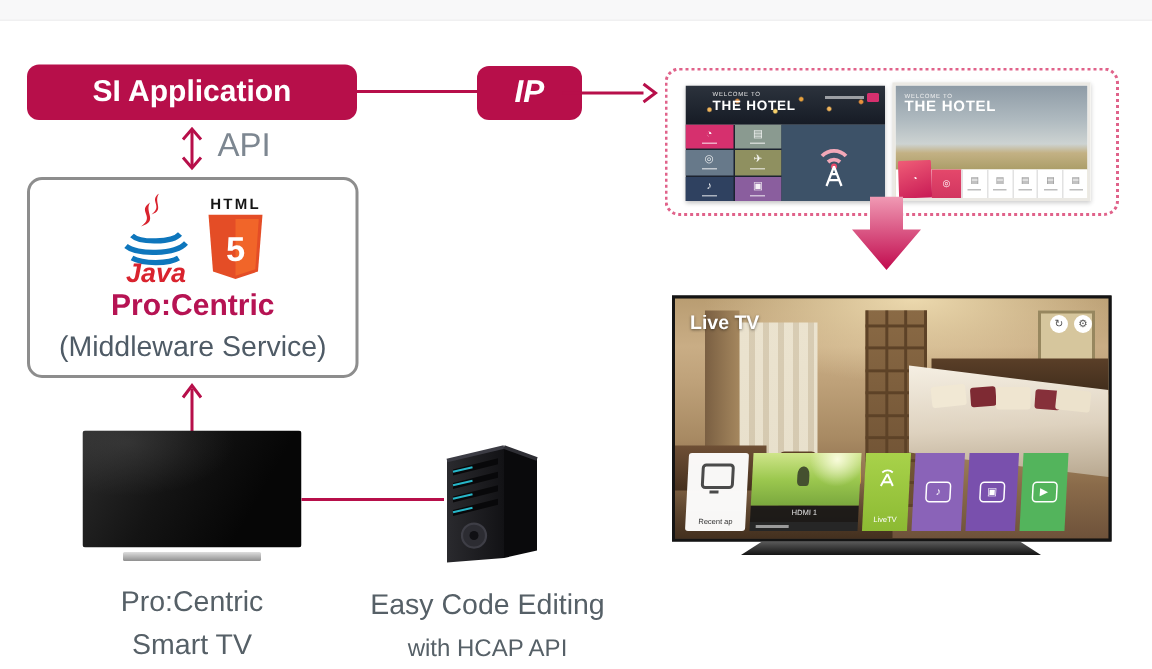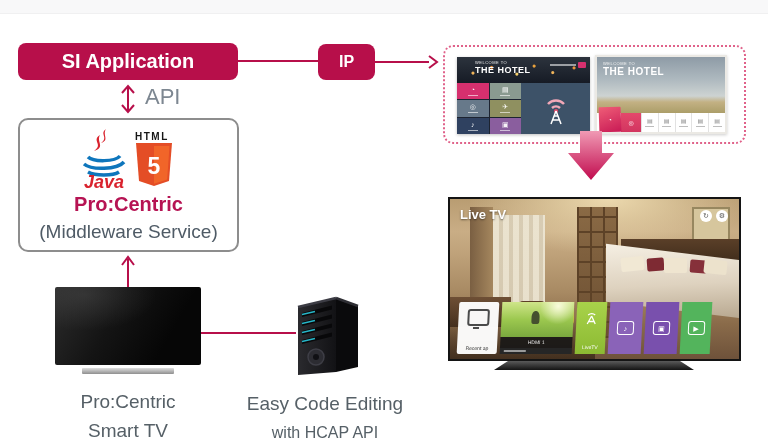--- a/index.html
+++ b/index.html
@@ -4,33 +4,33 @@
 <style>
   html,body{margin:0;padding:0;background:#fff;}
   .canvas{position:relative;width:768px;height:446px;background:#fff;overflow:hidden;
           font-family:"Liberation Sans",sans-serif;}
   
   .top-strip{position:absolute;left:0;top:0;width:768px;height:13px;background:#f8f8f9;border-bottom:1px solid #f0f0f1;}
   
   .pill{position:absolute;background:#b70f4a;color:#fff;font-weight:bold;border-radius:8px;
         display:flex;align-items:center;justify-content:center;}
   .pill-si{left:18px;top:43px;width:220px;height:37px;font-size:20px;}
-  .pill-ip{left:318px;top:44px;width:57px;height:36px;font-size:16px;}
+  .pill-ip{left:318px;top:44px;width:70px;height:36px;font-size:21px;font-style:italic;}
   .hline{position:absolute;height:2px;background:#b70f4a;}
   .l-si-ip{left:238px;top:60px;width:80px;}
   .l-ip-box{left:375px;top:61px;width:54px;}
   .arrowhead-right{position:absolute;left:427px;top:54px;}
   .api-arrow{position:absolute;left:119px;top:82px;}
   .api-label{position:absolute;left:145px;top:84px;font-size:22px;color:#7d8791;}
   
   .mw-box{position:absolute;left:18px;top:118px;width:221px;height:134px;background:#fff;
           border:2px solid #8d8d8d;border-radius:10px;box-sizing:border-box;
           display:flex;flex-direction:column;align-items:center;}
   .logo-row{display:flex;align-items:flex-start;gap:5px;margin-top:9px;height:62px;}
-  .html5{display:flex;flex-direction:column;align-items:flex-start;width:44px;}
+  .html5{display:flex;flex-direction:column;align-items:center;width:44px;}
   .html5-word{font-size:10px;font-weight:bold;letter-spacing:1.5px;color:#161616;margin:2px 0 1px;}
   .mw-name{font-size:20px;font-weight:bold;color:#b61353;margin-top:2px;}
   .mw-sub{font-size:19px;color:#4f5b66;margin-top:5px;}
   .up-arrow{position:absolute;left:119px;top:253px;}
   
   .stv{position:absolute;left:55px;top:287px;width:146px;height:88px;}
   .stv-screen{position:absolute;left:0;top:0;width:146px;height:78px;border-radius:2px;
       background:radial-gradient(ellipse 120px 60px at 20% 10%,rgba(90,90,90,.35),transparent 60%),
                  linear-gradient(120deg,#2c2c2c,#141414 40%,#060606 75%);}
   .stv-stand{position:absolute;left:27px;top:81px;width:92px;height:6px;border-radius:1px;

